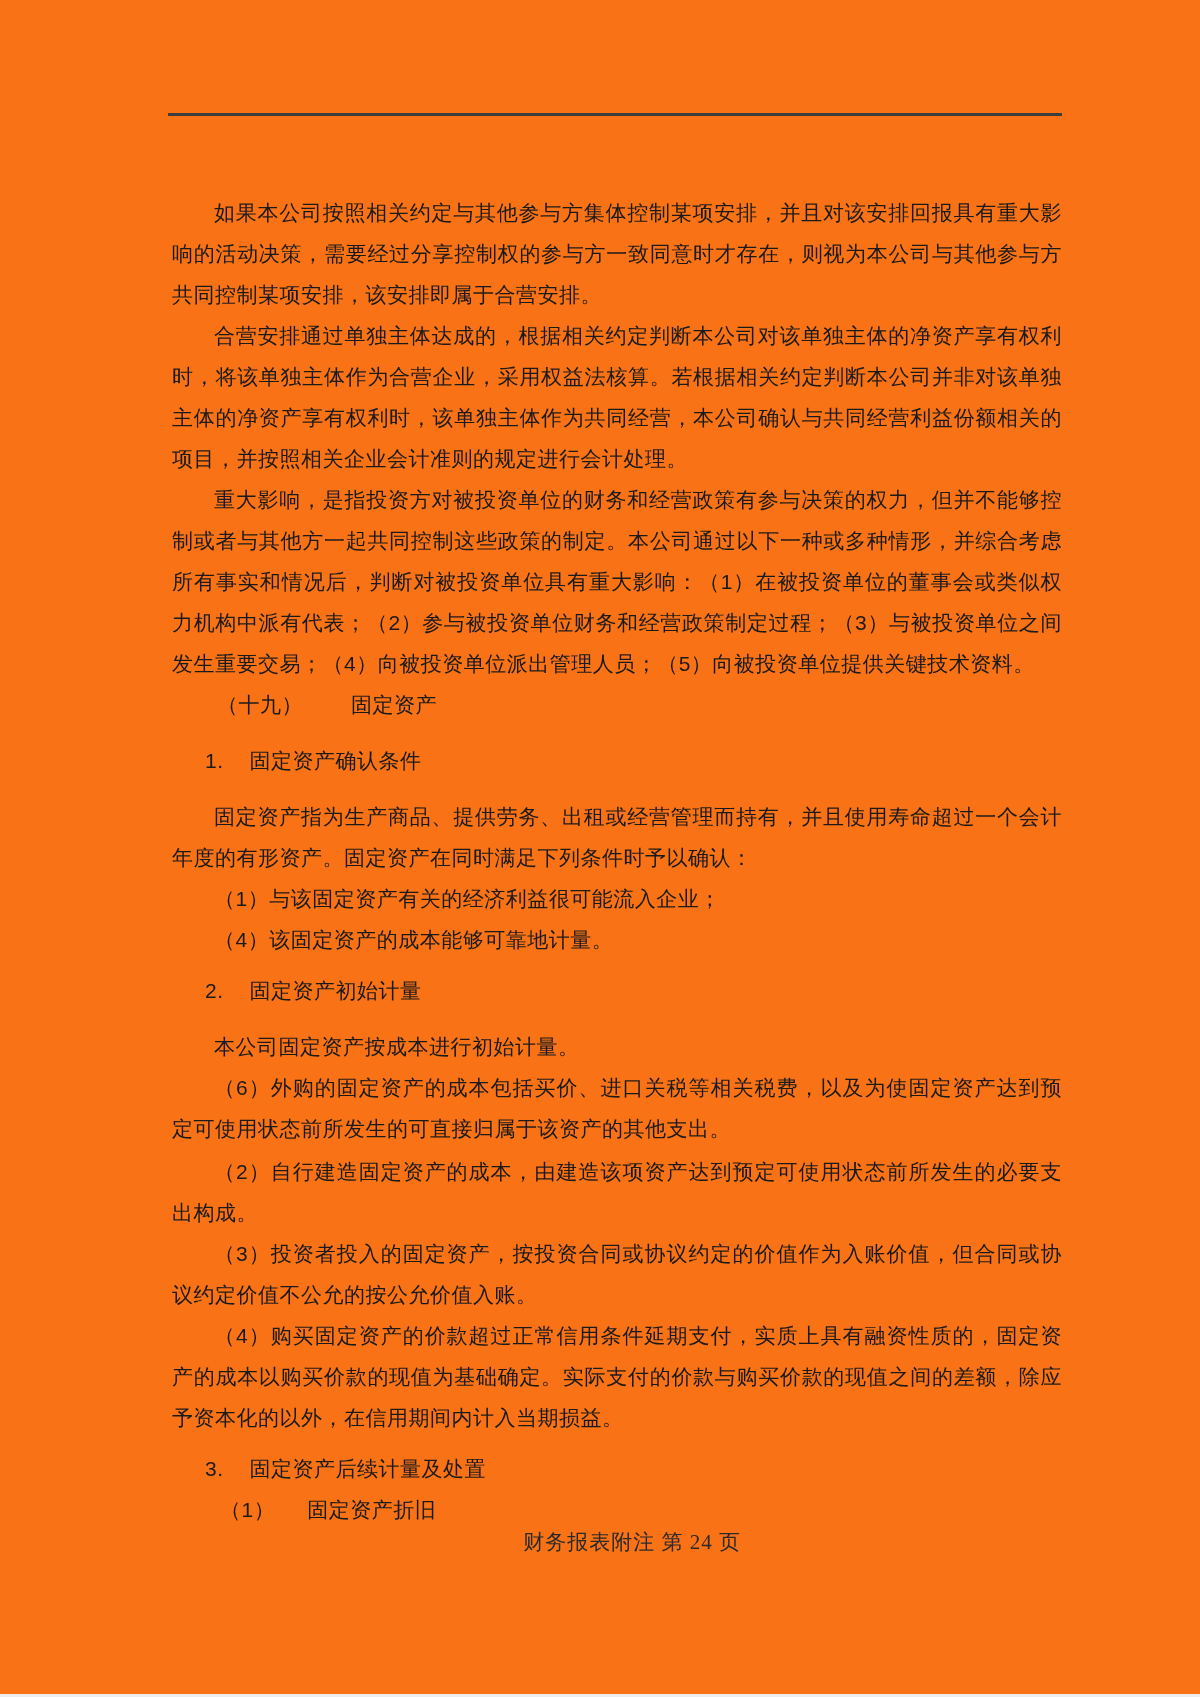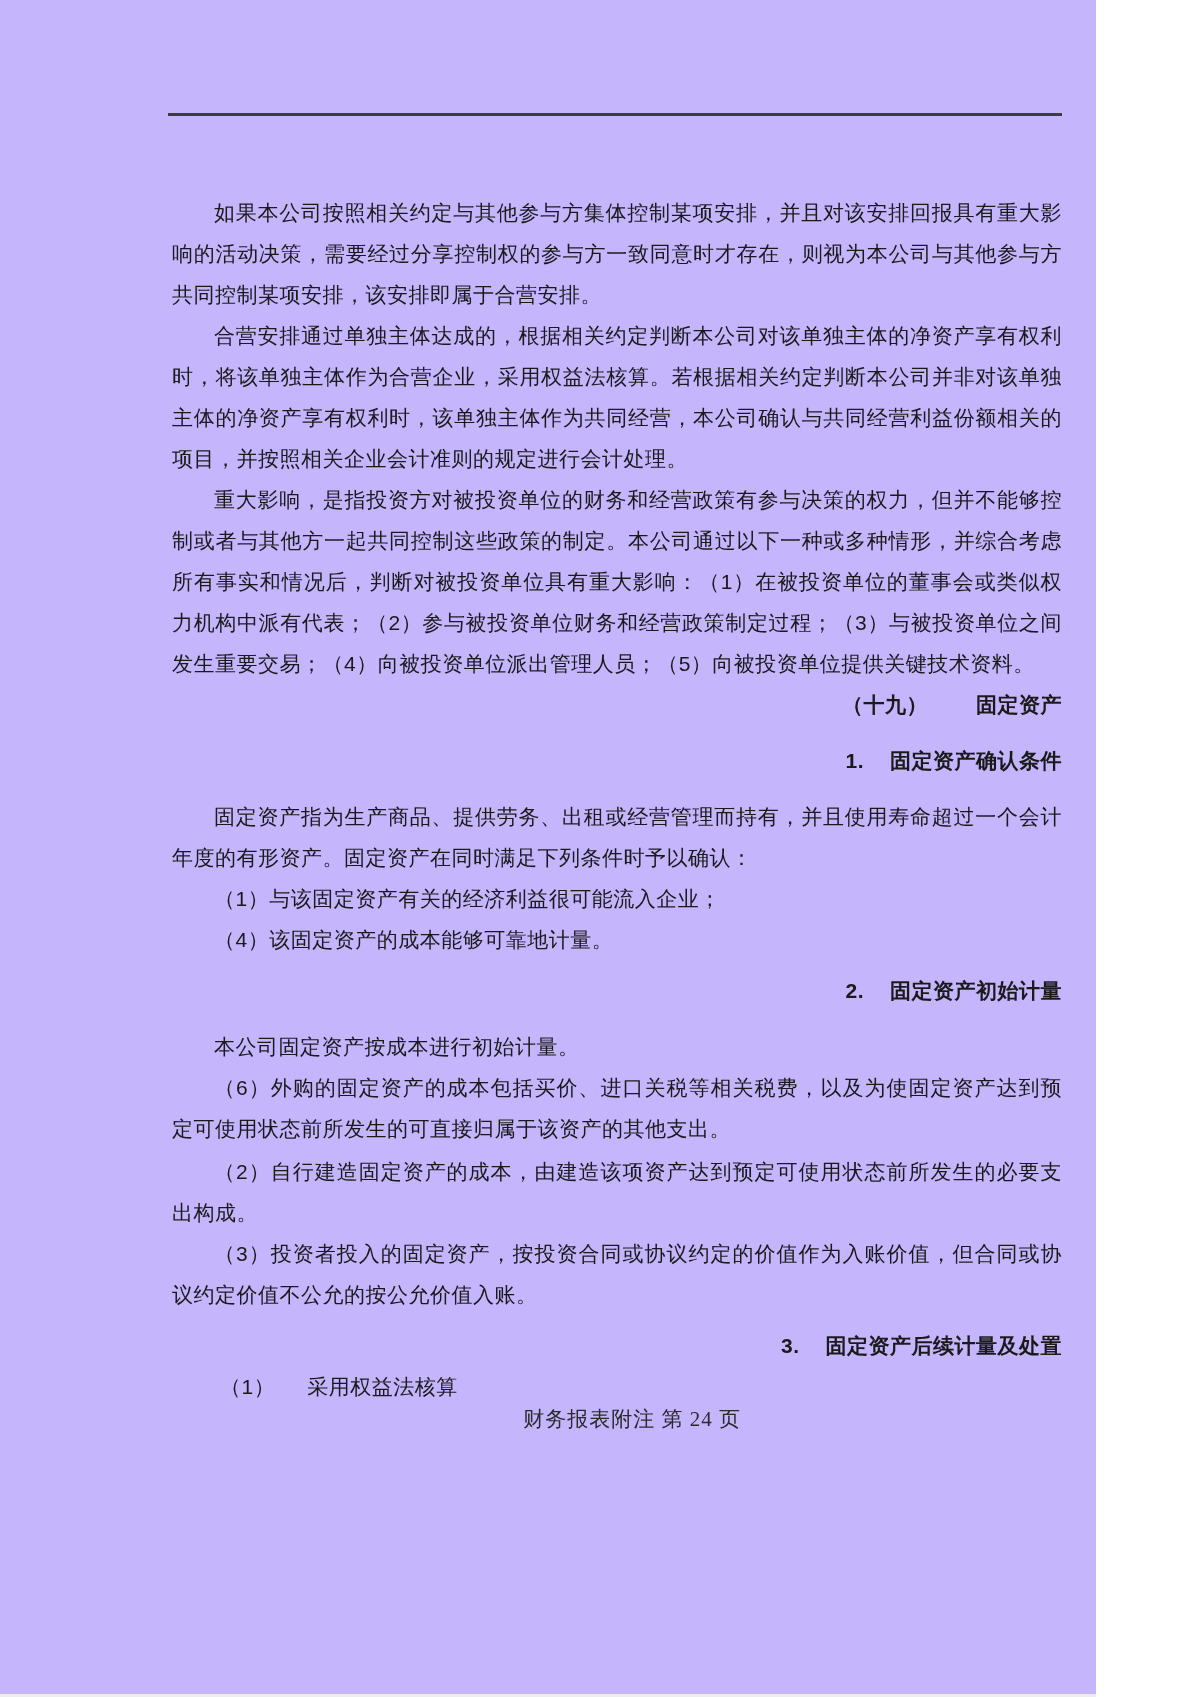--- a/index.html
+++ b/index.html
@@ -1,20 +1,20 @@
 <!DOCTYPE html>
 <html><head>
 <meta charset="utf-8">
 <style>
   html, body { margin: 0; padding: 0; background: #ffffff; }
   .page {
     position: relative;
-    width: 1096px;
+    width: 1200px;
     height: 1697px;
-    background: #c4b5fd;
+    background: #f97316;
     color: #1a1a1a;
     font-family: "Liberation Sans", "DejaVu Sans", sans-serif;
     overflow: hidden;
   }
   .header-rule {
     position: absolute;
     left: 168px;
     top: 113px;
     width: 894px;
     height: 3px;
@@ -26,23 +26,23 @@
     top: 192px;
     width: 890px;
     font-size: 21px;
     line-height: 41px;
     text-align: justify;
     letter-spacing: 0.5px;
   }
   .content p { margin: 0; }
   .body-para { text-indent: 42px; }
   .heading {
-    font-weight: bold;
+    font-weight: normal;
     text-indent: 0;
-    text-align: right;
+    text-align: left;
   }
   .h-main { margin-top: 11px; padding-left: 45px; }
   .h-main .h-num { margin-right: 48px; }
   .h-sub { padding-left: 33px; }
   .h-sub .h-num { margin-right: 26px; }
   #h1 { margin-top: 15px; }
   #h2 { margin-top: 10px; }
   #h3 { margin-top: 10px; }
   #p4 { margin-top: 15px; }
   #p5 { margin-top: 15px; }
@@ -108,27 +108,28 @@
     </p>
 
     <p class="body-para" id="p5">本公司固定资产按成本进行初始计量。</p>
 
     <p class="body-para">（6）外购的固定资产的成本包括买价、进口关税等相关税费，以及为使固定资产达到预定可使用状态前所发生的可直接归属于该资产的其他支出。</p>
 
     <p class="body-para" id="p7">（2）自行建造固定资产的成本，由建造该项资产达到预定可使用状态前所发生的必要支出构成。</p>
 
     <p class="body-para">（3）投资者投入的固定资产，按投资合同或协议约定的价值作为入账价值，但合同或协议约定价值不公允的按公允价值入账。</p>
 
+    <p class="body-para">（4）购买固定资产的价款超过正常信用条件延期支付，实质上具有融资性质的，固定资产的成本以购买价款的现值为基础确定。实际支付的价款与购买价款的现值之间的差额，除应予资本化的以外，在信用期间内计入当期损益。</p>
 
     <p class="heading h-sub" id="h3">
       <span class="h-num">3.</span><span class="h-title">固定资产后续计量及处置</span>
     </p>
 
     <p class="sub-item">
-      <span class="h-num">（1）</span><span class="h-title">采用权益法核算</span>
+      <span class="h-num">（1）</span><span class="h-title">固定资产折旧</span>
     </p>
 
     <p class="page-footer">财务报表附注 第 24 页</p>
 
   </div>
 
   <div class="bottom-edge"></div>
 
 </div>
 

